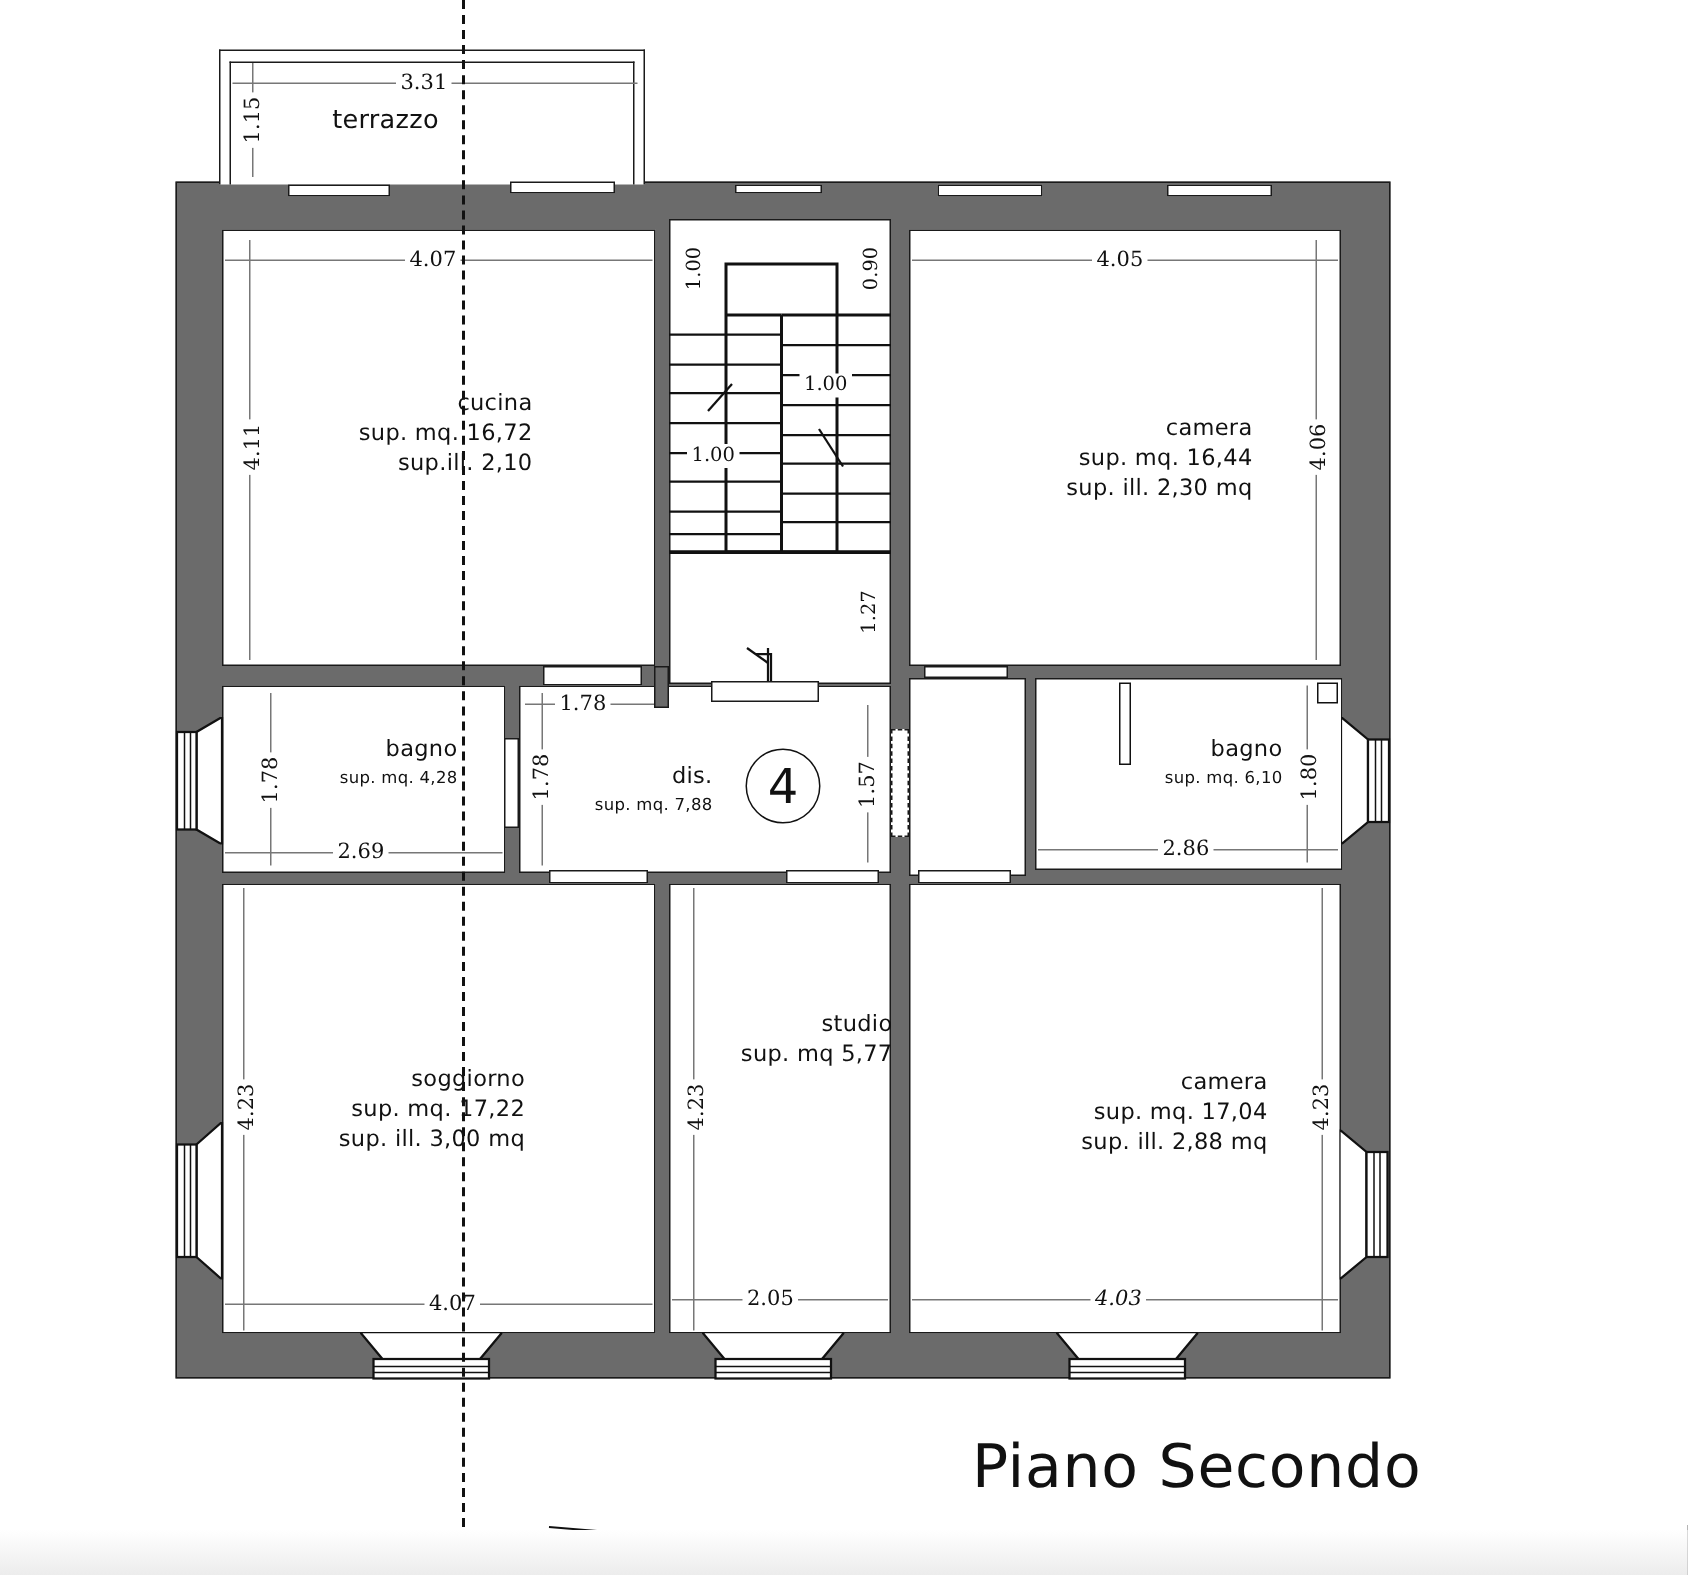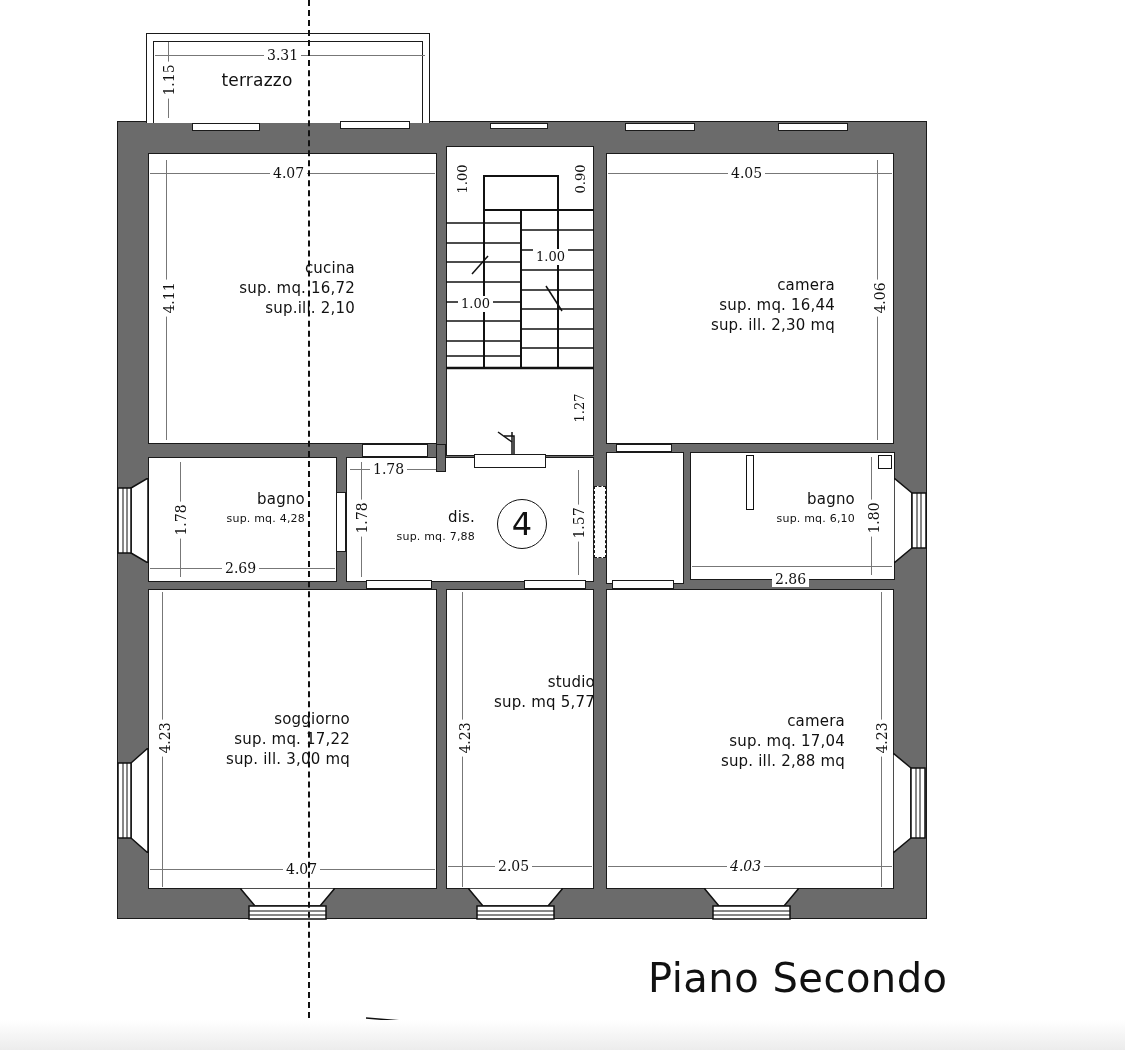--- a/index.html
+++ b/index.html
@@ -142,21 +142,21 @@
 <div class="room" style="left:690px;top:452px;width:205px;height:128px;"></div>
 <div class="abs" style="left:746px;top:455px;width:8px;height:55px;border:1.5px solid #111;box-sizing:border-box;"></div>
 <div class="abs" style="left:878px;top:455px;width:14px;height:14px;border:1.5px solid #111;box-sizing:border-box;"></div>
 <svg class="abs" style="left:894px;top:478px;" width="36" height="85" viewBox="0 0 36 85">
   <path d="M0 0 L18 15 L18 70 L0 85 Z" fill="#fff" stroke="#111" stroke-width="1.5"></path>
   <rect x="18" y="15" width="14" height="55" fill="#fff" stroke="#111" stroke-width="1.5"></rect>
   <line x1="23" y1="15" x2="23" y2="70" stroke="#111"></line>
     <line x1="27" y1="15" x2="27" y2="70" stroke="#111"></line>
 </svg>
 <div class="dline" style="left:692px;top:566px;width:200px;height:1px;"></div>
-<div class="dim" style="left:772px;top:558px;margin-top:13px;">2.86</div>
+<div class="dim" style="left:772px;top:558px;">2.86</div>
 <div class="dline" style="left:871px;top:457px;width:1px;height:118px;"></div>
 <div class="dim v" style="left:855px;top:510px;">1.80</div>
 <div class="label" style="left:745px;top:489px;width:110px;">
   <span class="name">bagno</span>
   <span class="name small">sup. mq. 6,10</span>
 </div>
 
 <div class="room" style="left:148px;top:589px;width:289px;height:300px;"></div>
 <div class="win" style="left:366px;top:580px;width:66px;height:9px;"></div>
 <svg class="abs" style="left:117px;top:748px;" width="40" height="105" viewBox="0 0 40 105">

